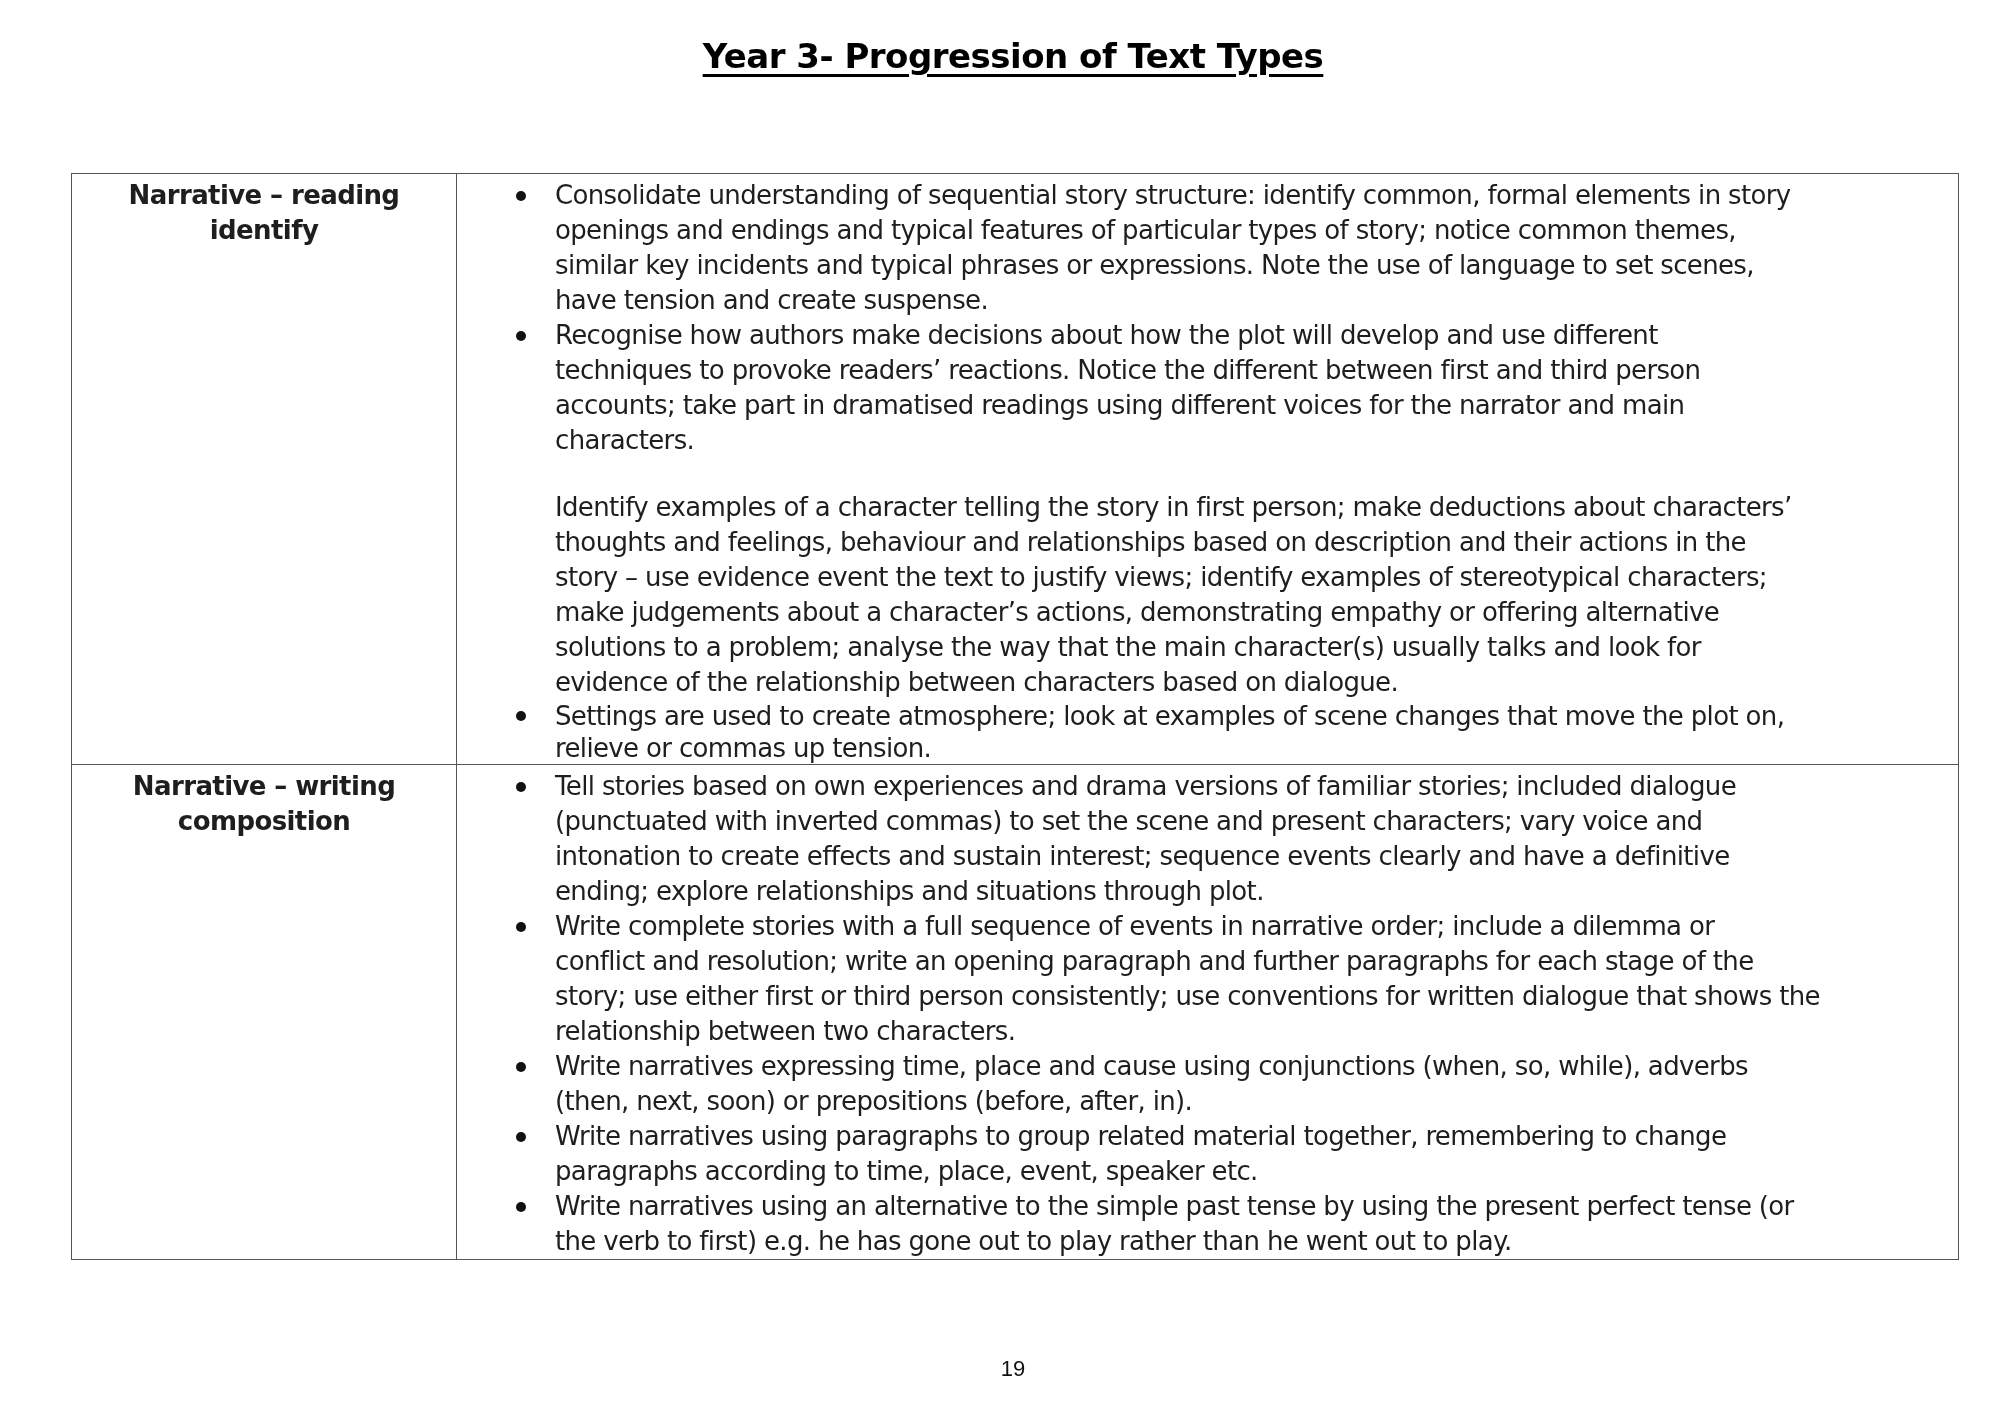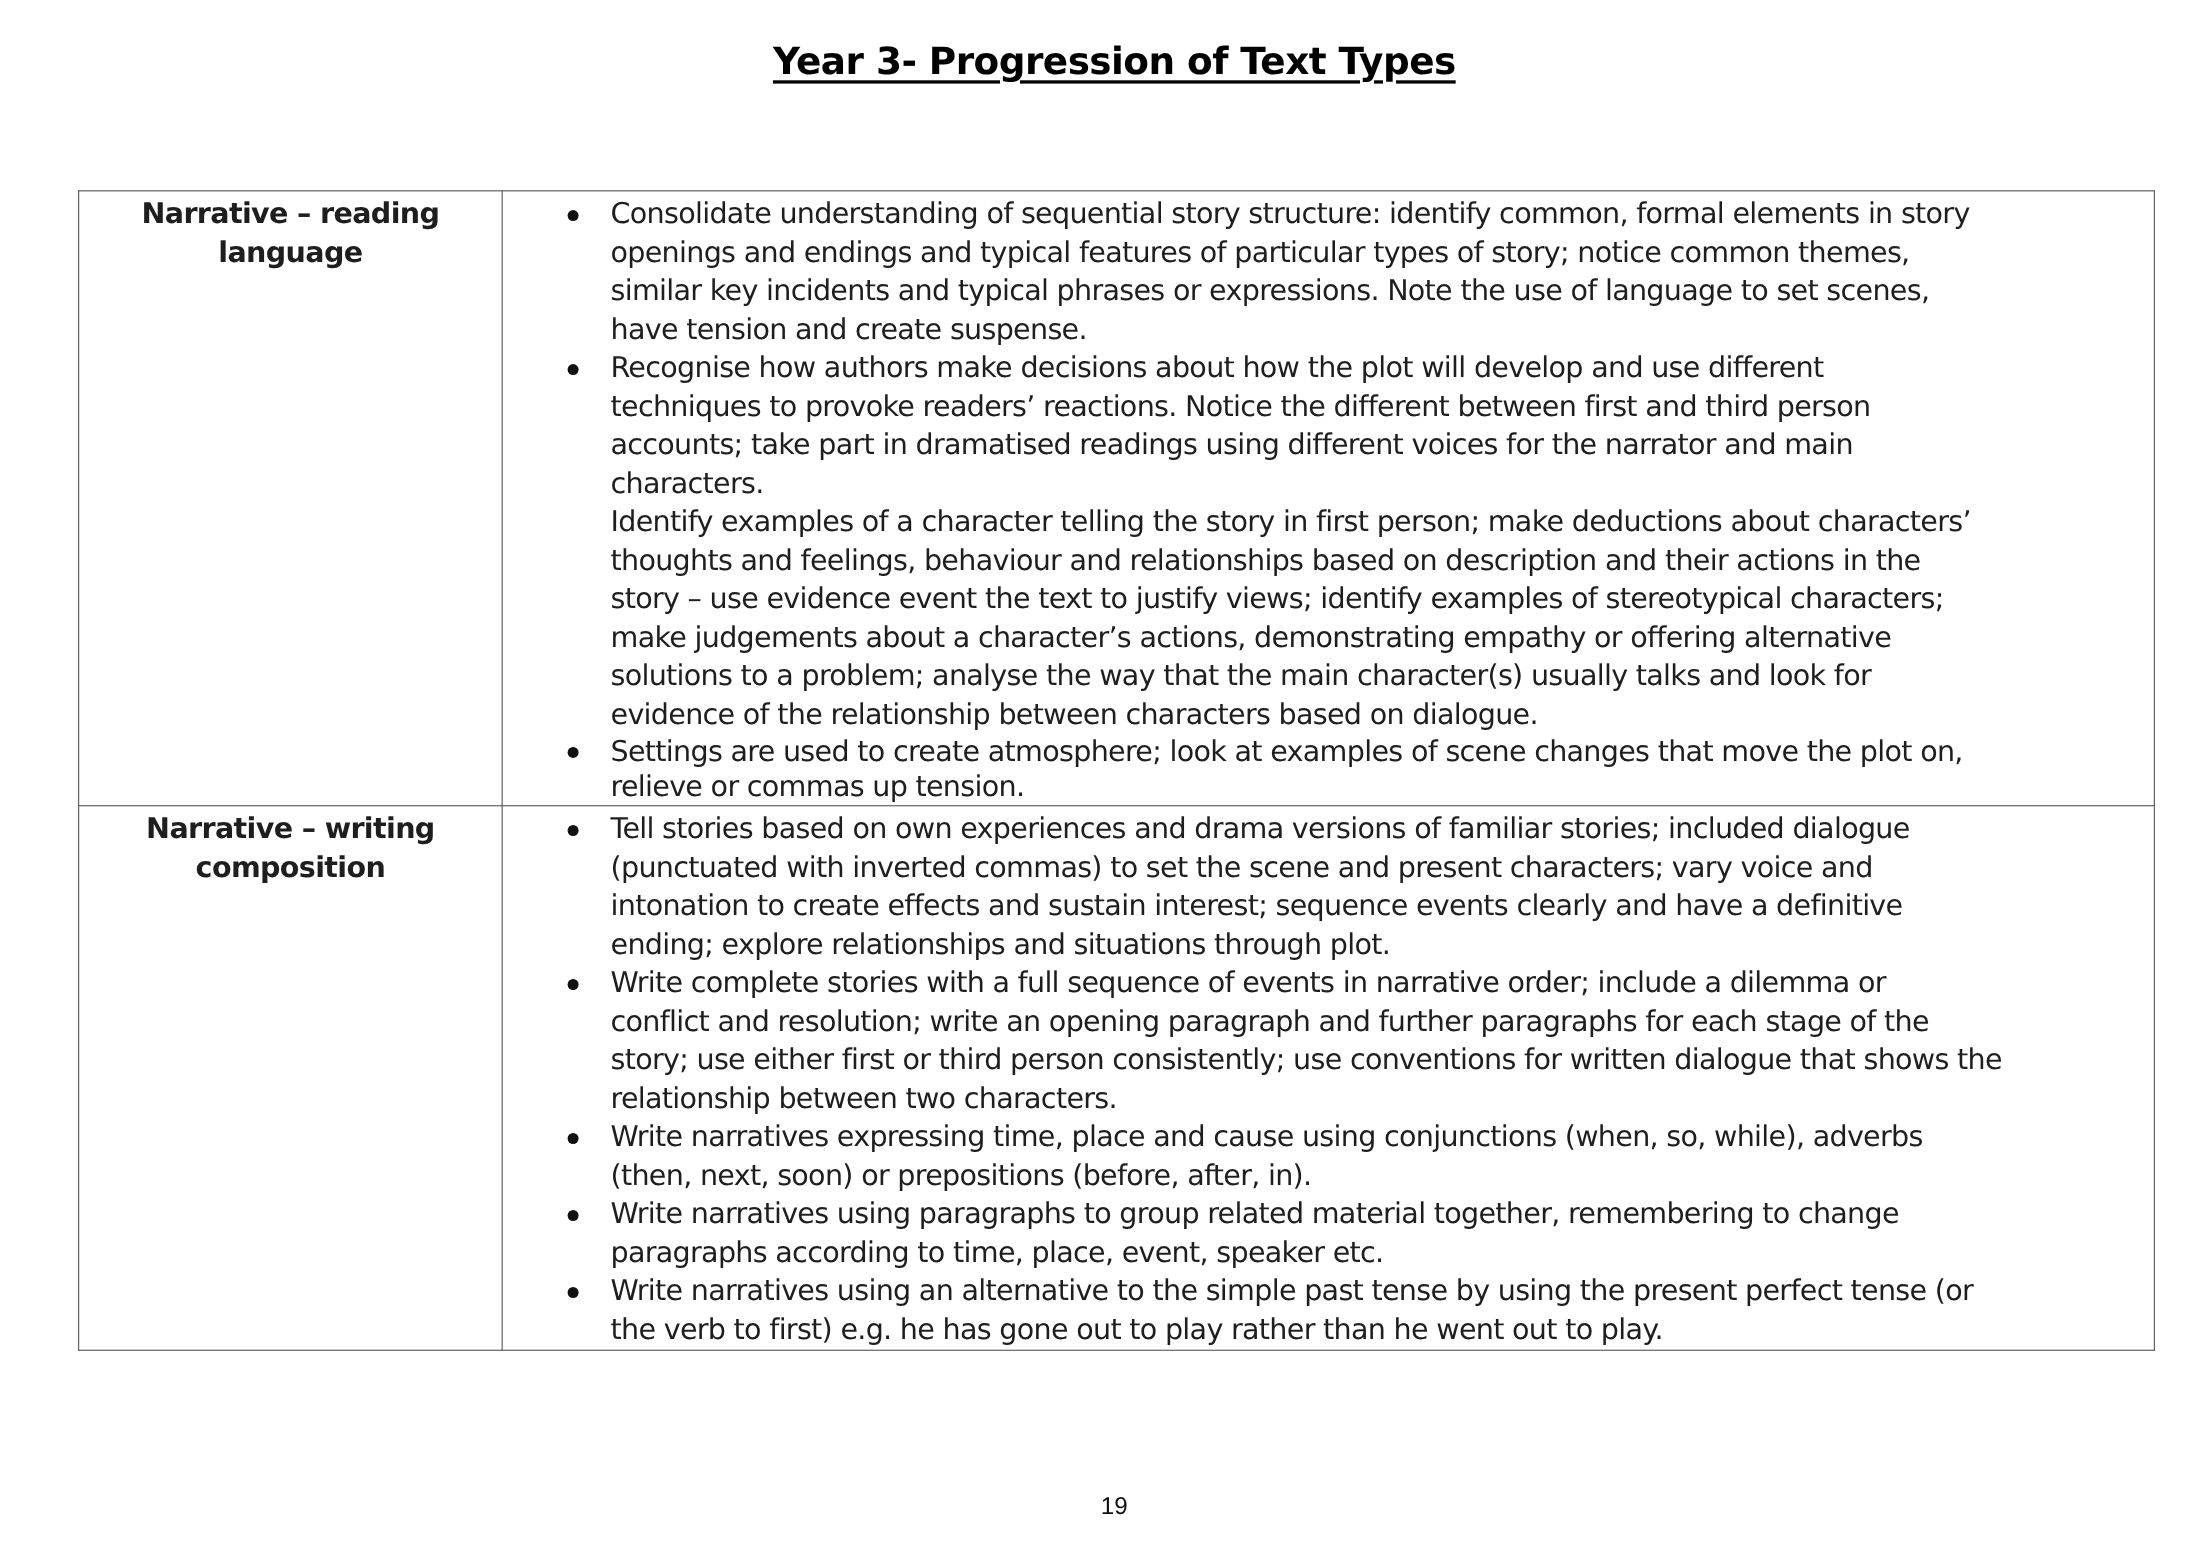--- a/index.html
+++ b/index.html
@@ -69,20 +69,21 @@
       position: absolute;
       left: 59px;
       top: 13px;
       width: 10px;
       height: 10px;
       border-radius: 50%;
       background: #111;
     }
     .plain-item {
       padding-left: 98px;
+      margin-top: 32px;
     }
     .line {
       display: block;
       white-space: nowrap;
       font-size: 26px;
       line-height: 35px;
       letter-spacing: -0.65px;
       color: #1e1e1e;
     }
     .row-1-content .line:last-child { }
@@ -105,21 +106,21 @@
 <table class="doc-table">
   <colgroup>
     <col class="col-label">
     <col>
   </colgroup>
   <tbody>
 
     <tr>
       <td class="row-label">
         <span class="line" style="letter-spacing:-0.6px">Narrative – reading</span>
-        <span class="line" style="letter-spacing:-0.6px">language</span>
+        <span class="line" style="letter-spacing:-0.6px">identify</span>
       </td>
       <td class="row-content row-1-content">
         <ul class="bullets">
           <li class="bullet-item">
             <span class="bullet-dot"></span>
             <span class="line">Consolidate understanding of sequential story structure: identify common, formal elements in story</span>
             <span class="line">openings and endings and typical features of particular types of story; notice common themes,</span>
             <span class="line">similar key incidents and typical phrases or expressions. Note the use of language to set scenes,</span>
             <span class="line">have tension and create suspense.</span>
           </li>

